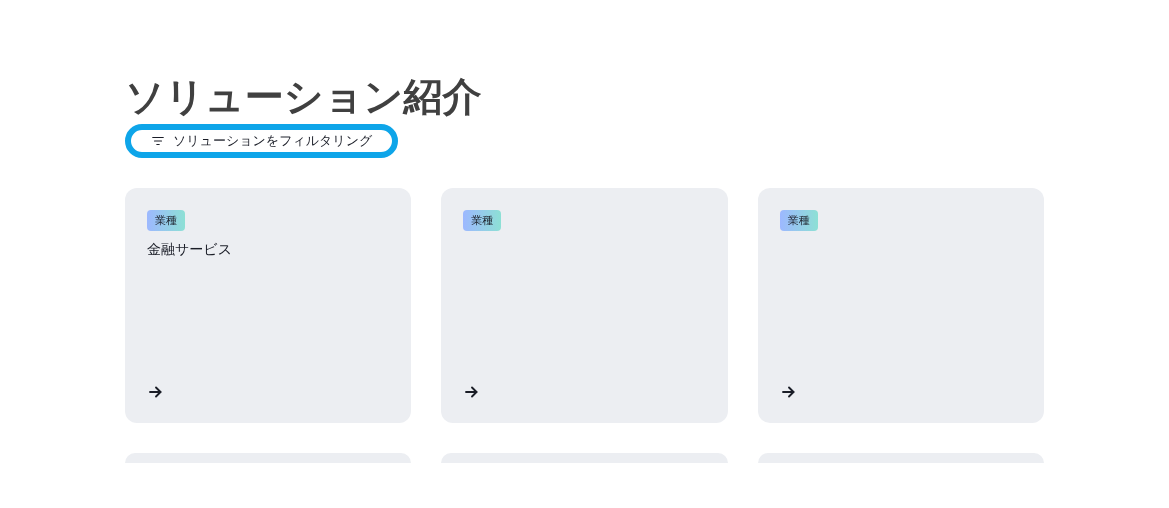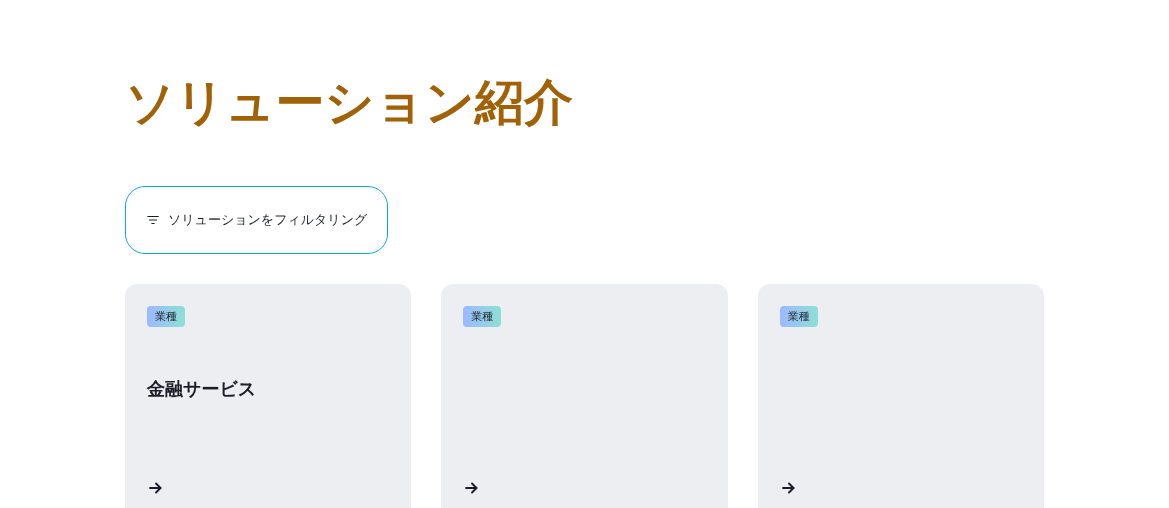--- a/index.html
+++ b/index.html
@@ -9,31 +9,30 @@
     }
     body {
       font-family: -apple-system, BlinkMacSystemFont, "Segoe UI", "Hiragino Sans", "Hiragino Kaku Gothic ProN", Meiryo, sans-serif;
       background: #ffffff;
       width: 1169px;
       height: 508px;
       padding: 70px 125px 0 125px;
       color: #1a1d27;
     }
     .page-title {
-      font-size: 49px;
+      font-size: 39px;
       font-weight: 700;
-      color: #a16207;
-      margin-bottom: 50px;
+      color: #404040;
     }
     .filter-button {
       display: inline-flex;
       align-items: center;
       gap: 8px;
-      padding: 24px 20px;
-      border: 1px solid #0ea5e9;
+      padding: 2px 20px;
+      border: 6px solid #0ea5e9;
       border-radius: 20px;
       background: #ffffff;
       font-size: 13px;
       color: #1a1d27;
       cursor: pointer;
       margin-bottom: 30px;
     }
     .filter-icon {
       display: inline-flex;
       align-items: center;
@@ -56,25 +55,24 @@
       display: inline-block;
       padding: 3px 8px;
       background: linear-gradient(90deg, #9db8ff 0%, #8de0d5 100%);
       border-radius: 4px;
       font-size: 11px;
       color: #1a1d27;
       margin-bottom: 10px;
       align-self: flex-start;
     }
     .card-title {
-      font-size: 18px;
-      font-weight: 700;
+      font-size: 14px;
+      font-weight: 400;
       color: #1a1d27;
       flex-grow: 0;
-      margin-top: 40px;
     }
     .card-spacer {
       flex-grow: 1;
     }
     .arrow-icon {
       display: inline-flex;
       align-items: center;
     }
     .partial-row {
       display: flex;

